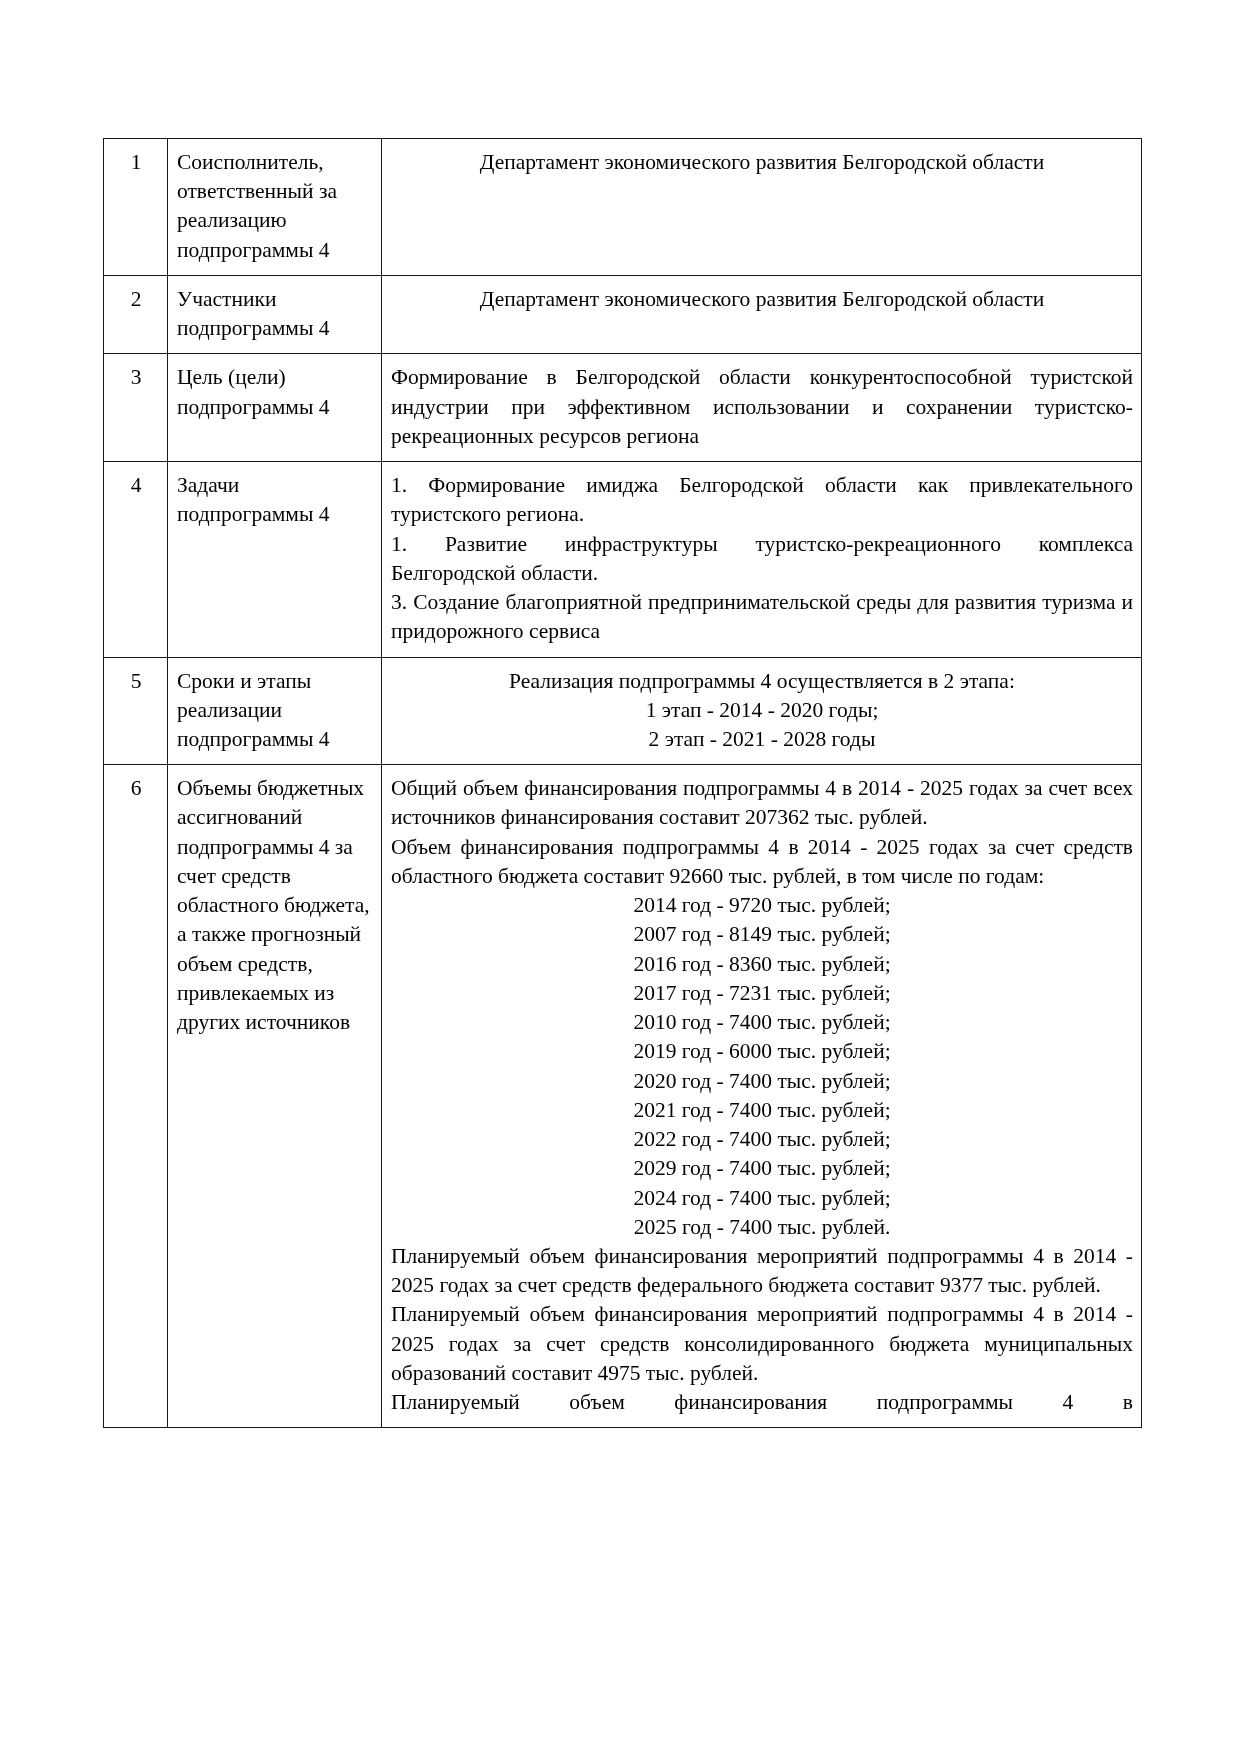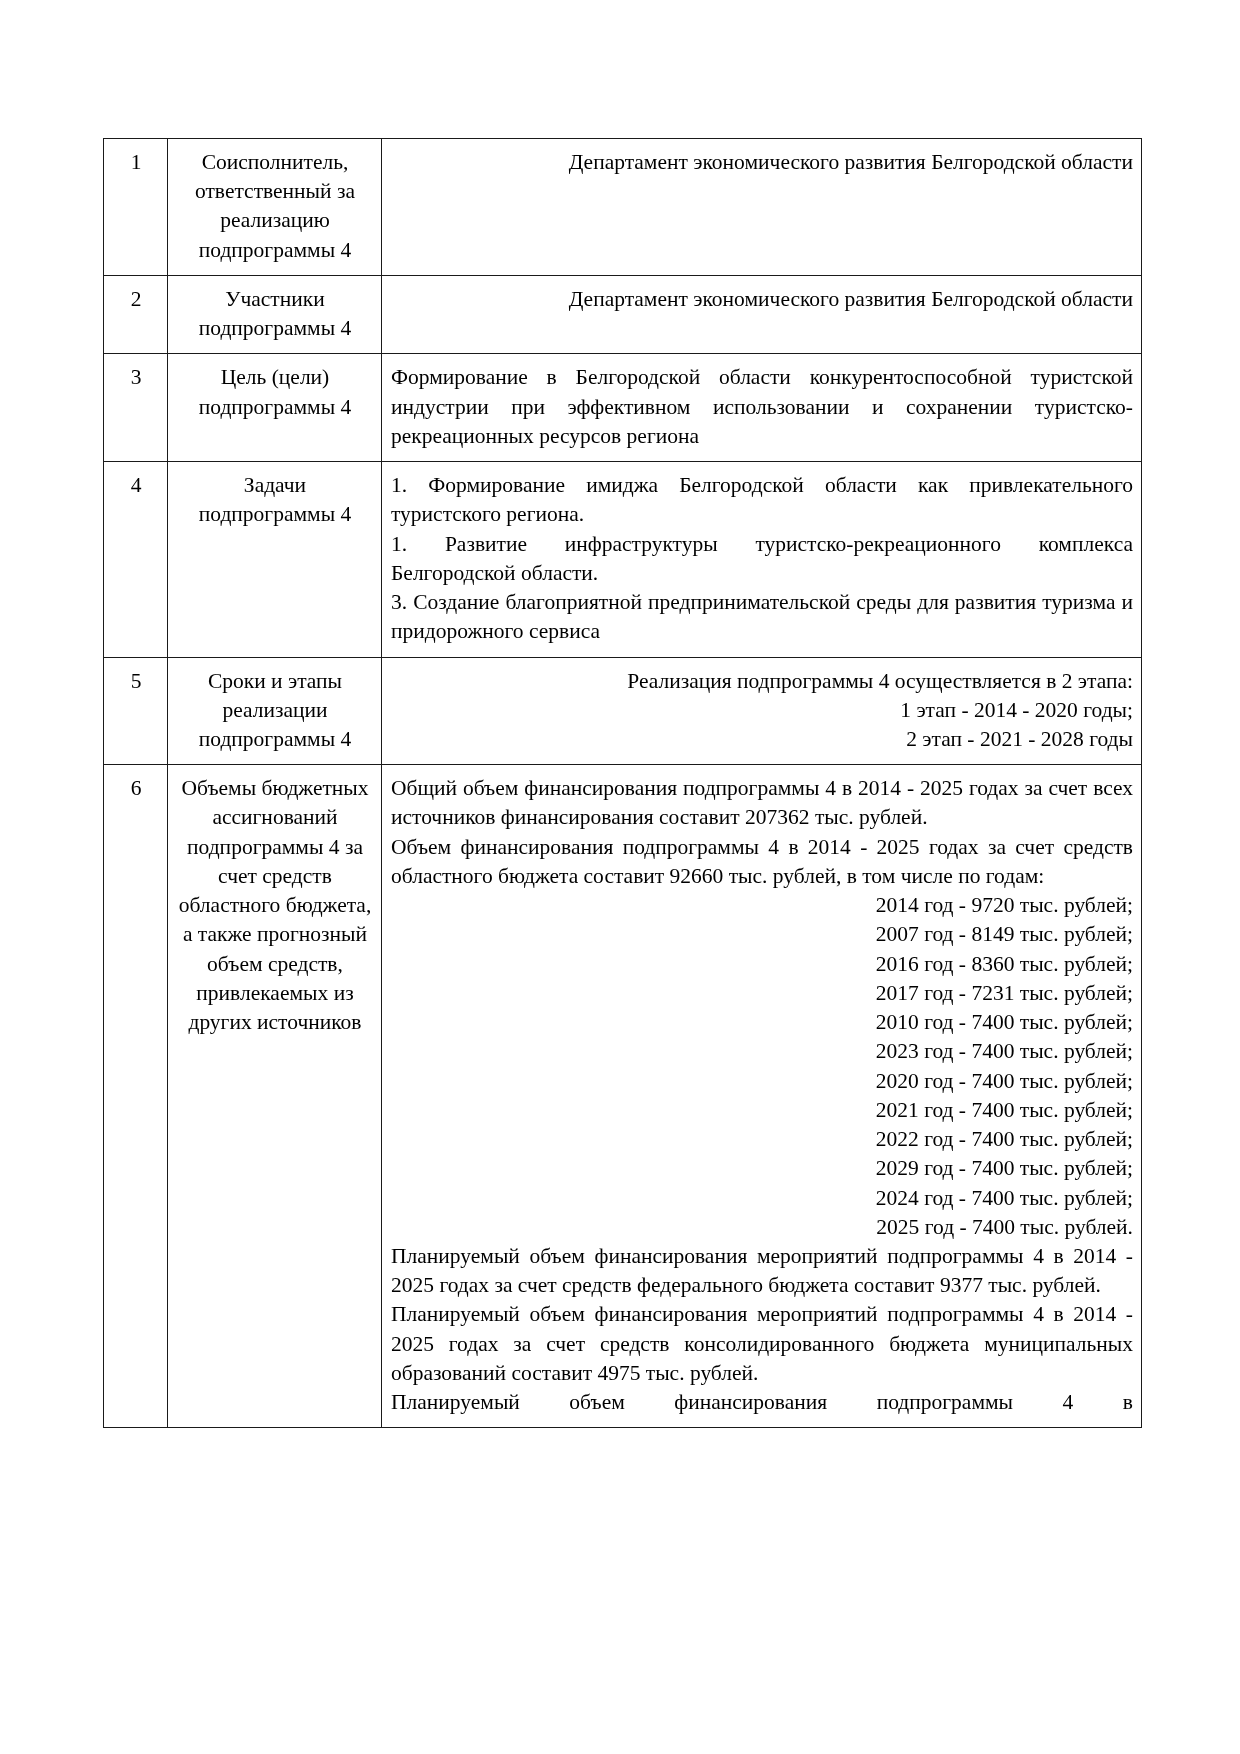--- a/index.html
+++ b/index.html
@@ -34,37 +34,37 @@
     line-height: 1.36;
   }
   td.col-num {
     width: 46px;
     text-align: center;
     padding-left: 2px;
     padding-right: 2px;
   }
   td.col-label {
     width: 196px;
-    text-align: center;
+    text-align: left;
     hyphens: none;
   }
   td.col-value {
     text-align: justify;
     text-justify: inter-word;
     padding-left: 12px;
     padding-right: 10px;
   }
   td.col-value p {
     margin: 0;
     text-align: justify;
     text-justify: inter-word;
   }
   td.col-value p.last-line,
   td.col-value p.noj {
-    text-align: right;
+    text-align: center;
   }
   .spacer-line {
     display: block;
     height: 0;
   }
 </style>
 </head>
 <body>
 
 <div class="page">
@@ -121,21 +121,21 @@
         <td class="col-num">6</td>
         <td class="col-label">Объемы бюджетных ассигнований подпрограммы 4 за счет средств областного бюджета, а также прогнозный объем средств, привлекаемых из других источников</td>
         <td class="col-value">
           <p>Общий объем финансирования подпрограммы 4 в 2014 - 2025 годах за счет всех источников финансирования составит 207362 тыс. рублей.</p>
           <p>Объем финансирования подпрограммы 4 в 2014 - 2025 годах за счет средств областного бюджета составит 92660 тыс. рублей, в том числе по годам:</p>
           <p class="noj">2014 год - 9720 тыс. рублей;</p>
           <p class="noj">2007 год - 8149 тыс. рублей;</p>
           <p class="noj">2016 год - 8360 тыс. рублей;</p>
           <p class="noj">2017 год - 7231 тыс. рублей;</p>
           <p class="noj">2010 год - 7400 тыс. рублей;</p>
-          <p class="noj">2023 год - 7400 тыс. рублей;</p>
+          <p class="noj">2019 год - 6000 тыс. рублей;</p>
           <p class="noj">2020 год - 7400 тыс. рублей;</p>
           <p class="noj">2021 год - 7400 тыс. рублей;</p>
           <p class="noj">2022 год - 7400 тыс. рублей;</p>
           <p class="noj">2029 год - 7400 тыс. рублей;</p>
           <p class="noj">2024 год - 7400 тыс. рублей;</p>
           <p class="noj">2025 год - 7400 тыс. рублей.</p>
           <p>Планируемый объем финансирования мероприятий подпрограммы 4 в 2014 - 2025 годах за счет средств федерального бюджета составит 9377 тыс. рублей.</p>
           <p>Планируемый объем финансирования мероприятий подпрограммы 4 в 2014 - 2025 годах за счет средств консолидированного бюджета муниципальных образований составит 4975 тыс. рублей.</p>
           <p style="text-align-last: justify;">Планируемый объем финансирования подпрограммы 4 в</p>
         </td>

